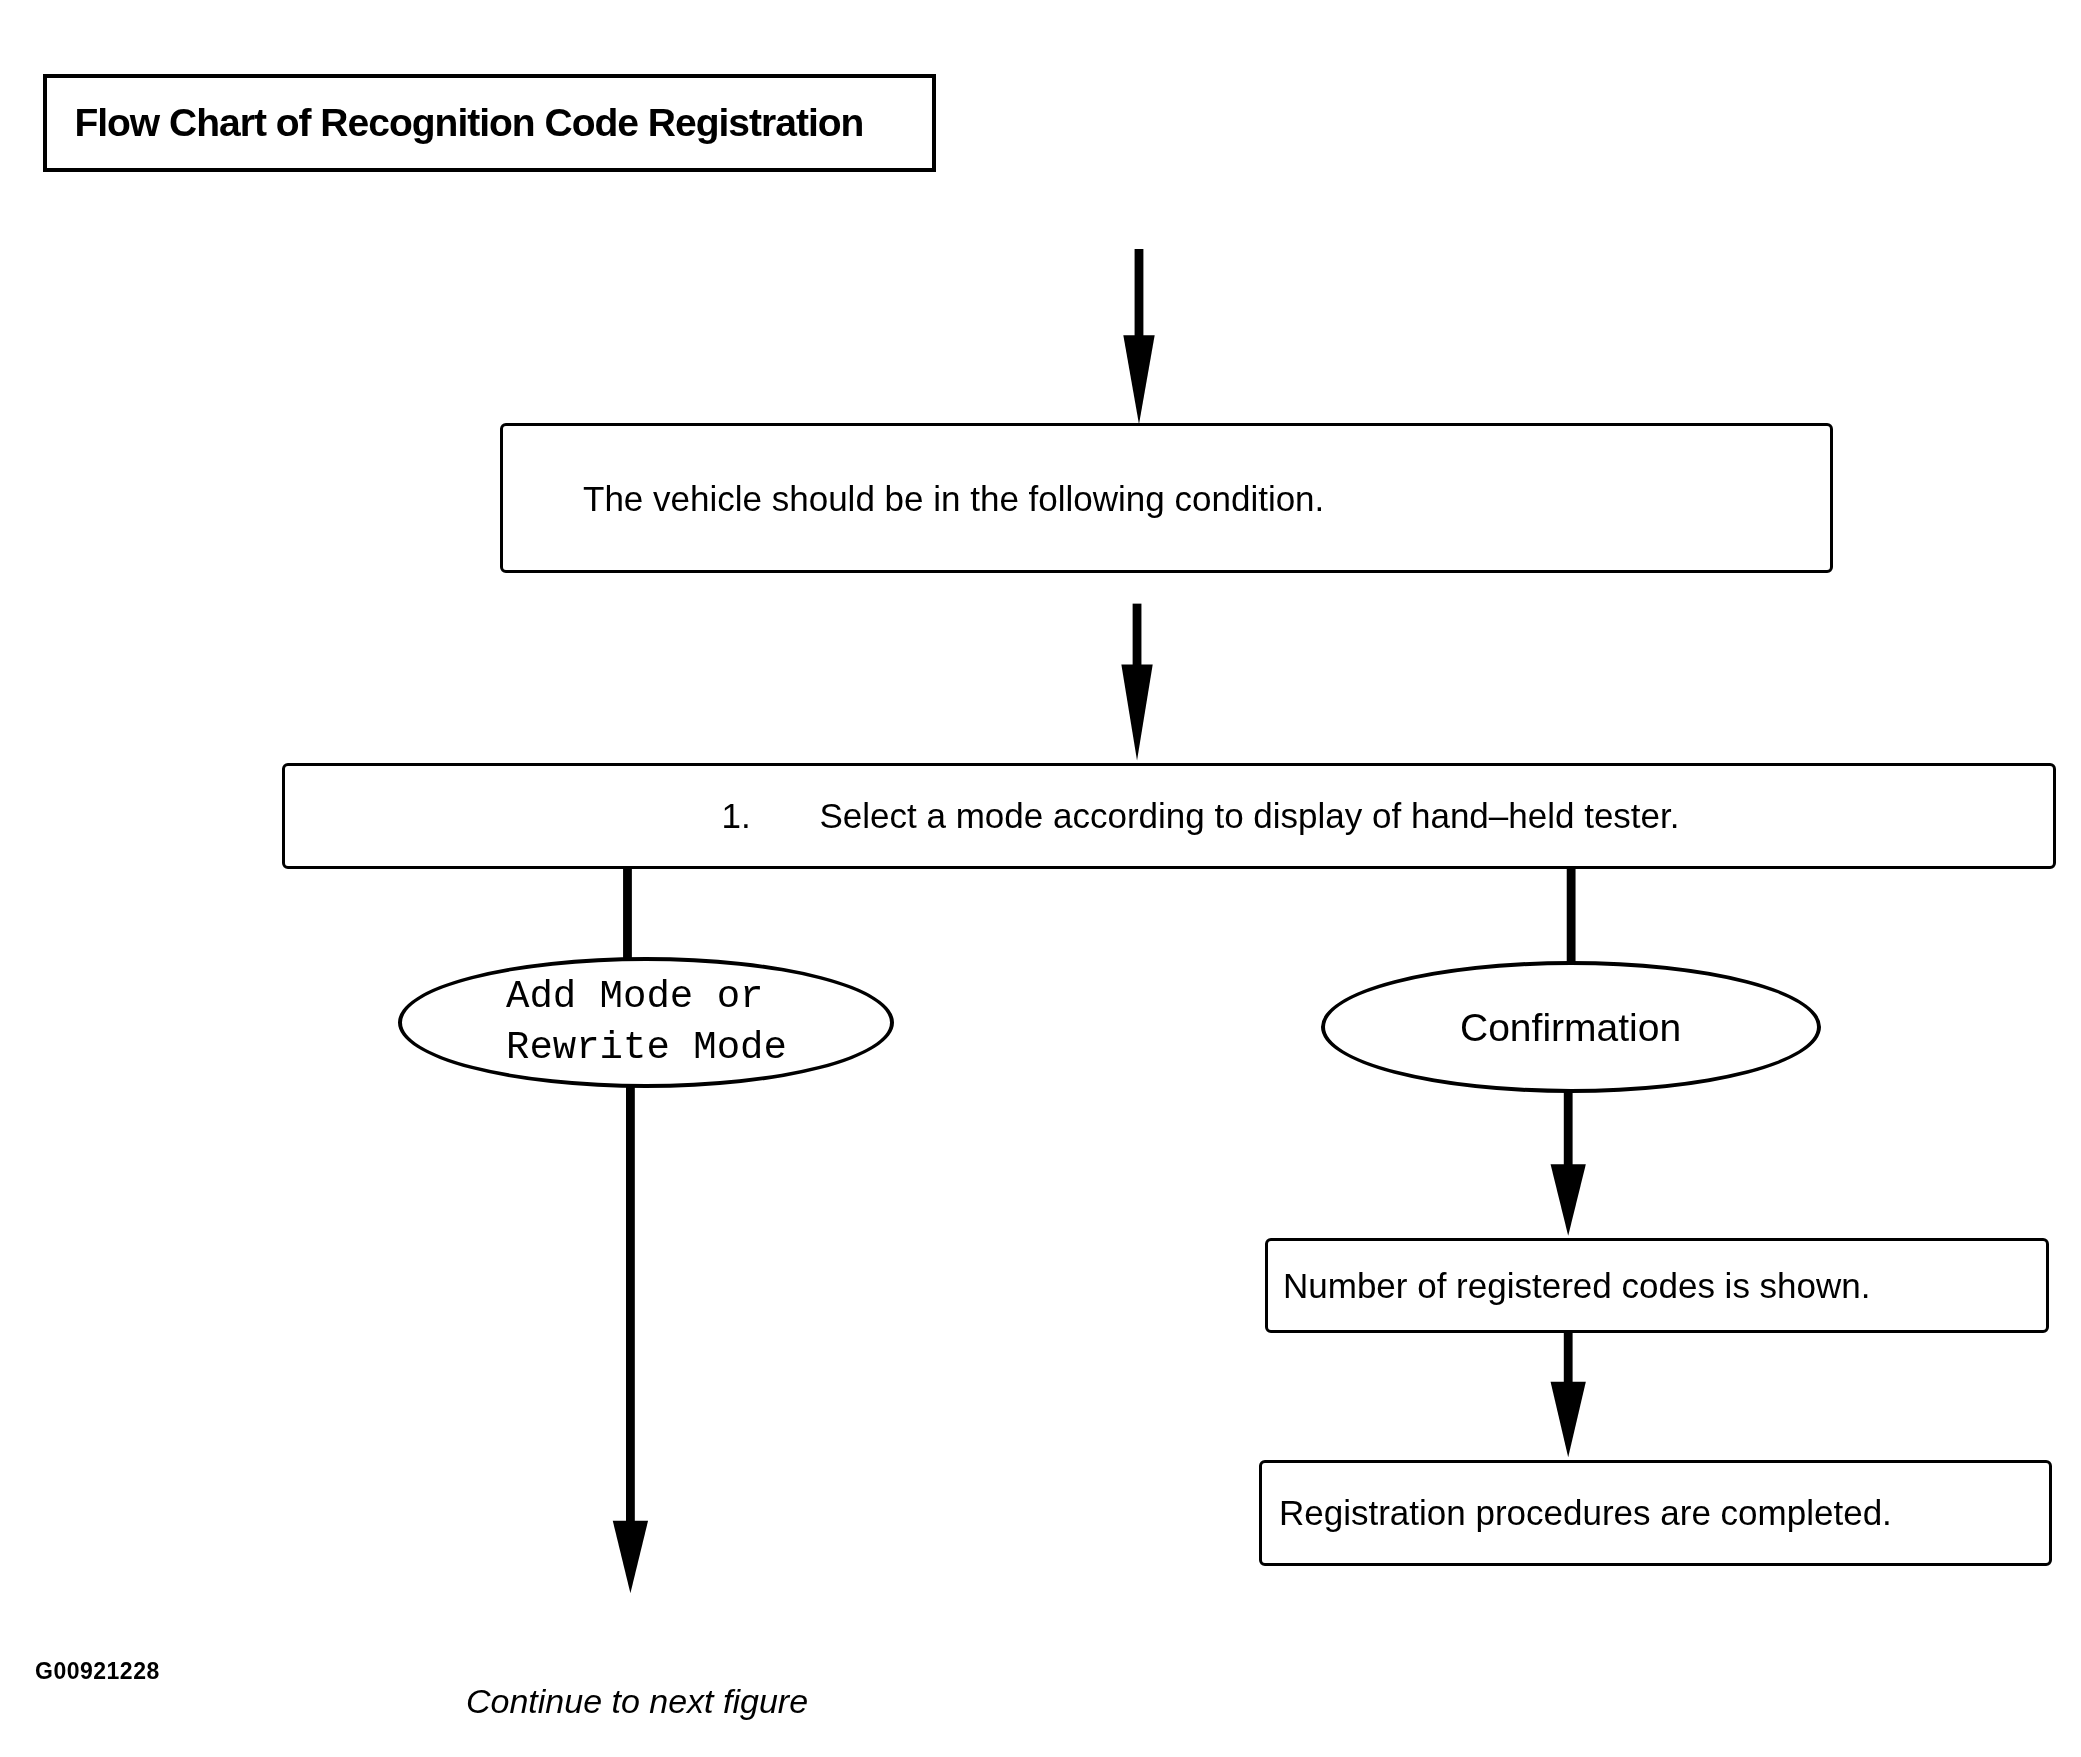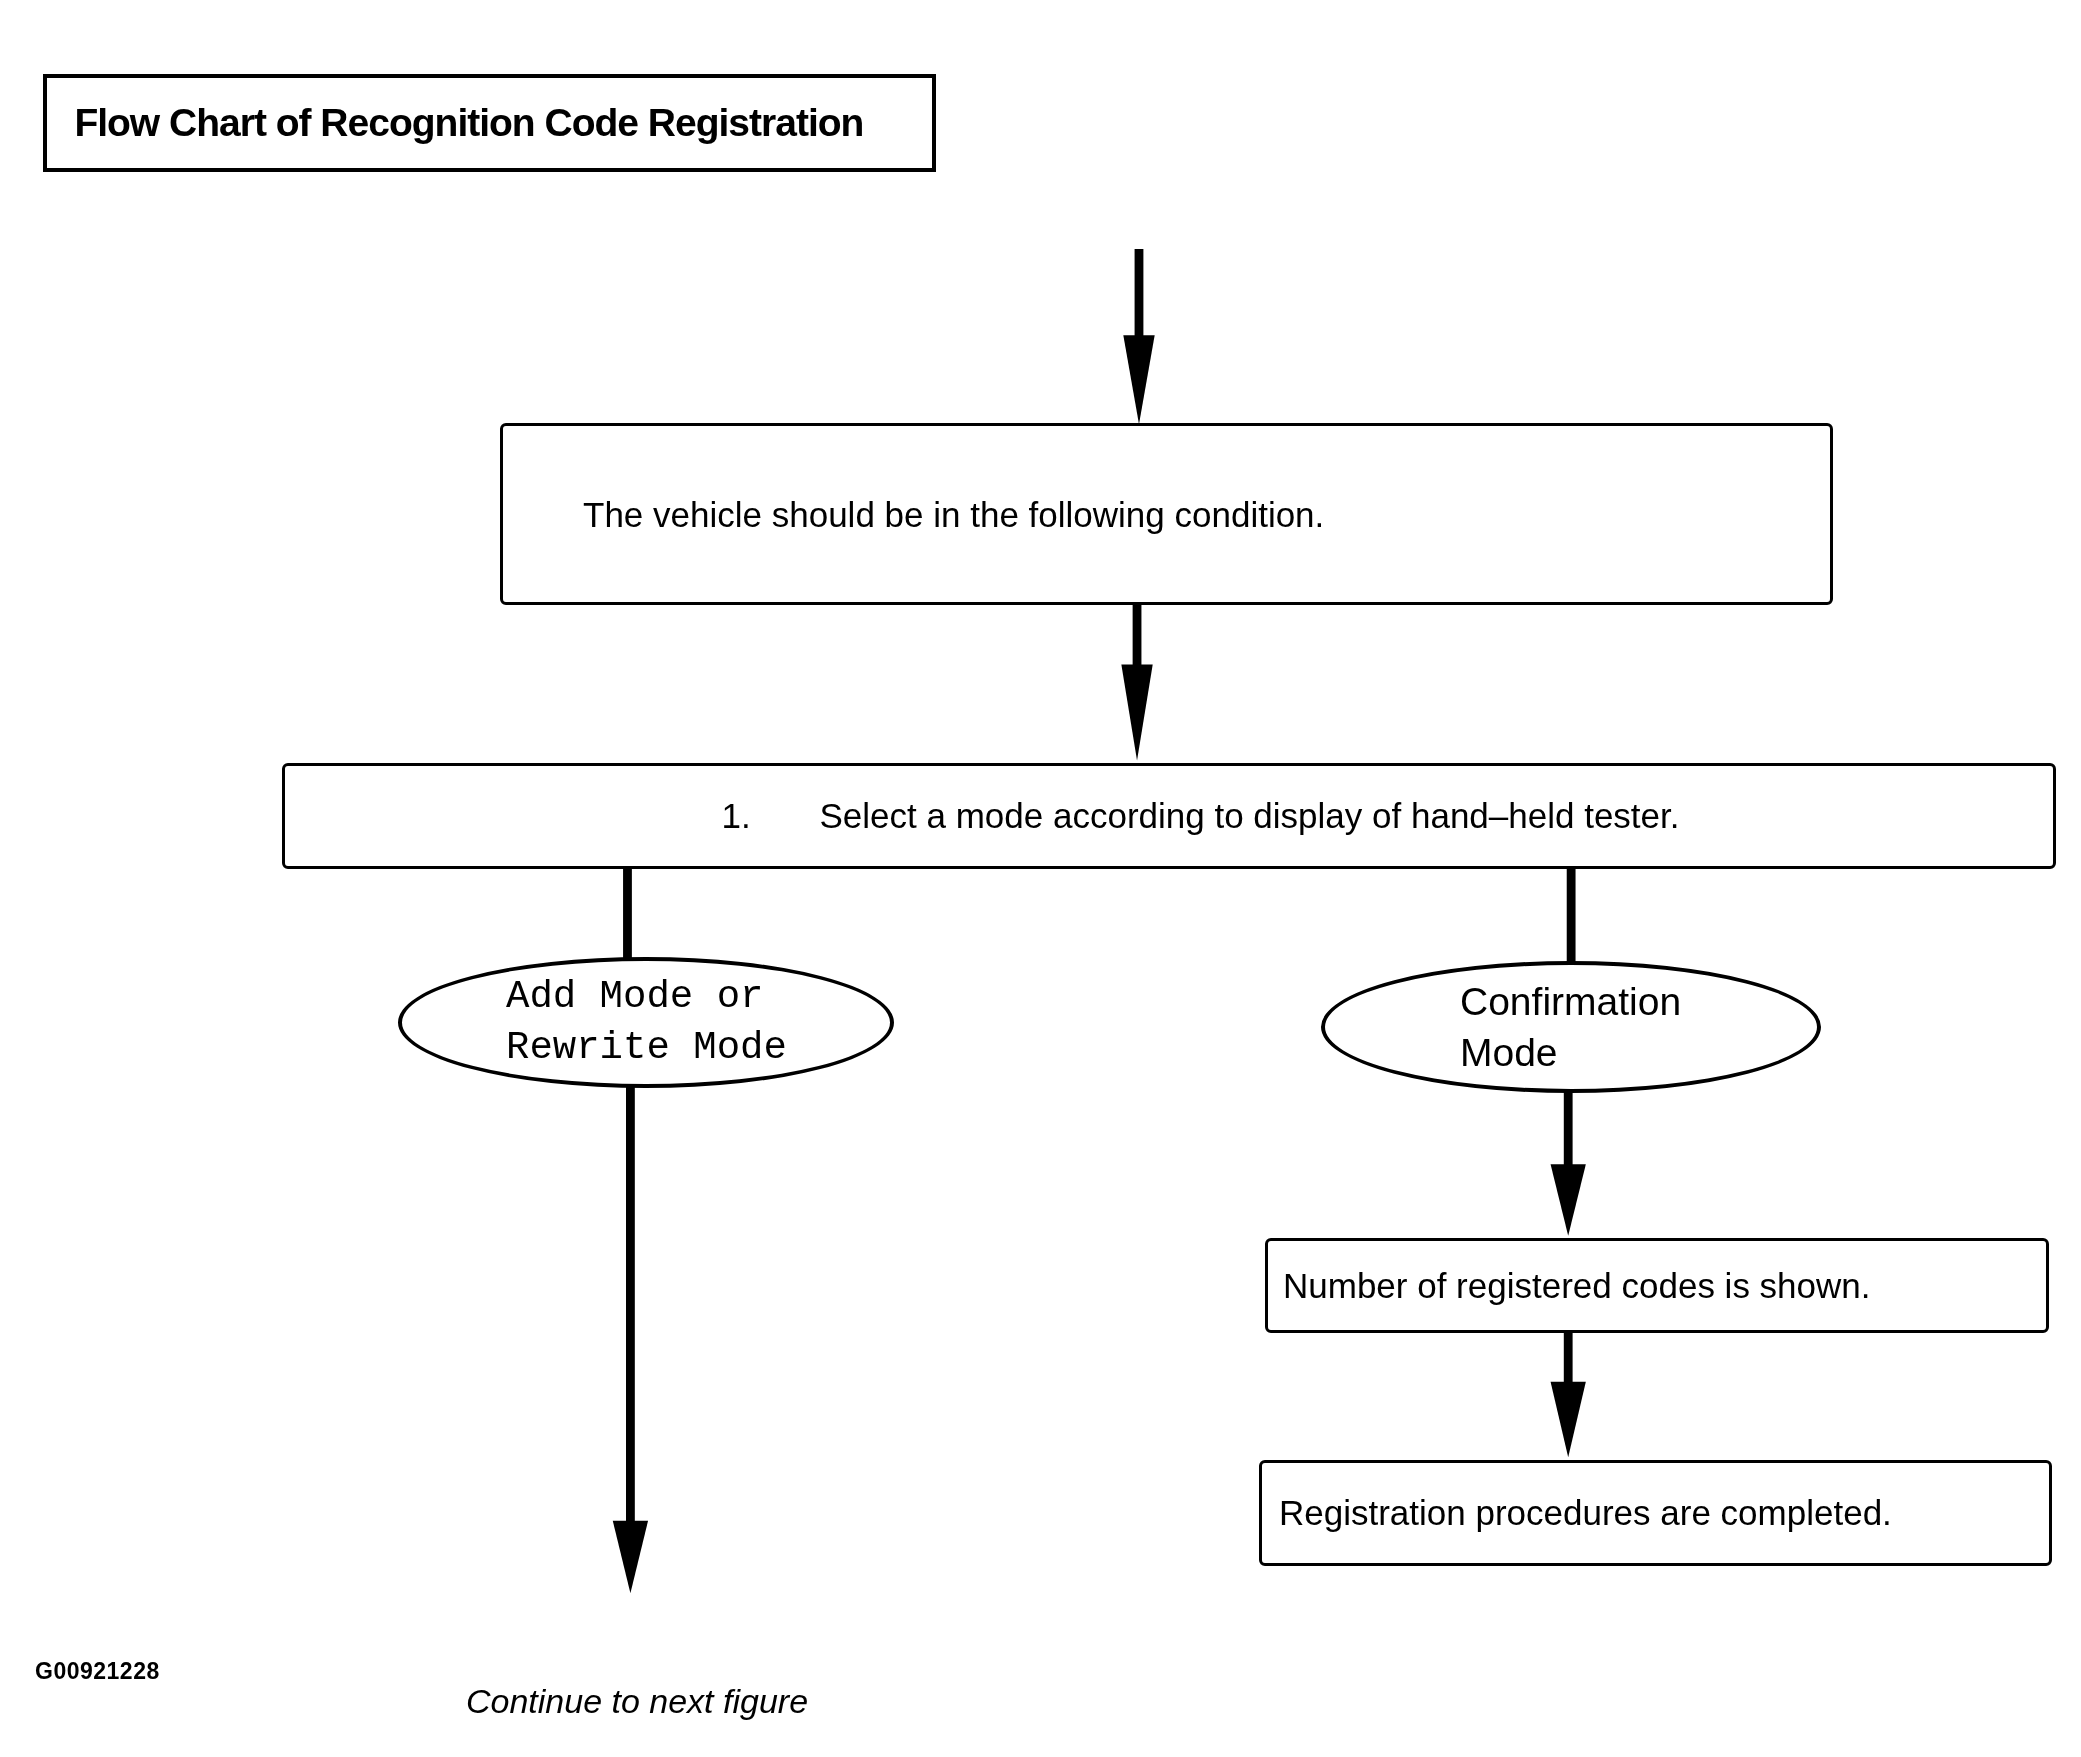--- a/index.html
+++ b/index.html
@@ -53,21 +53,21 @@
   .oval-confirm { left: 1321px; top: 961px; width: 500px; height: 132px; padding-left: 135px; }
 
   .rect {
     border: 3.9px solid #000000;
     border-radius: 5.9px;
     display: flex; flex-direction: column; justify-content: center;
     font-size: 35px;
     white-space: nowrap;
   }
   .rect-condition {
-    left: 500px; top: 423px; width: 1333px; height: 182px;
+    left: 500px; top: 423px; width: 1333px; height: 150px;
     padding-left: 80px; line-height: 55px;
   }
   .bullet { font-size: 31px; margin-right: 15.7px; vertical-align: 2px; }
   .rect-select {
     left: 282px; top: 763px; width: 1774px; height: 106px;
     flex-direction: row; align-items: center;
     padding-left: 63px;
   }
   .rect-select .num { display: inline-block; width: 98px; }
   .rect-number {
@@ -142,21 +142,20 @@
     <span>Select a mode according to display of hand–held tester.</span>
   </div>
 
   <div class="node oval oval-add">
     <div>Add Mode or</div>
     <div>Rewrite Mode</div>
   </div>
 
   <div class="node oval oval-confirm">
     <div>Confirmation</div>
-    <div>Mode</div>
   </div>
 
   <div class="node rect rect-number">
     <span>Number of registered codes is shown.</span>
   </div>
 
   <div class="node rect rect-completed">
     <span>Registration procedures are completed.</span>
   </div>
 

